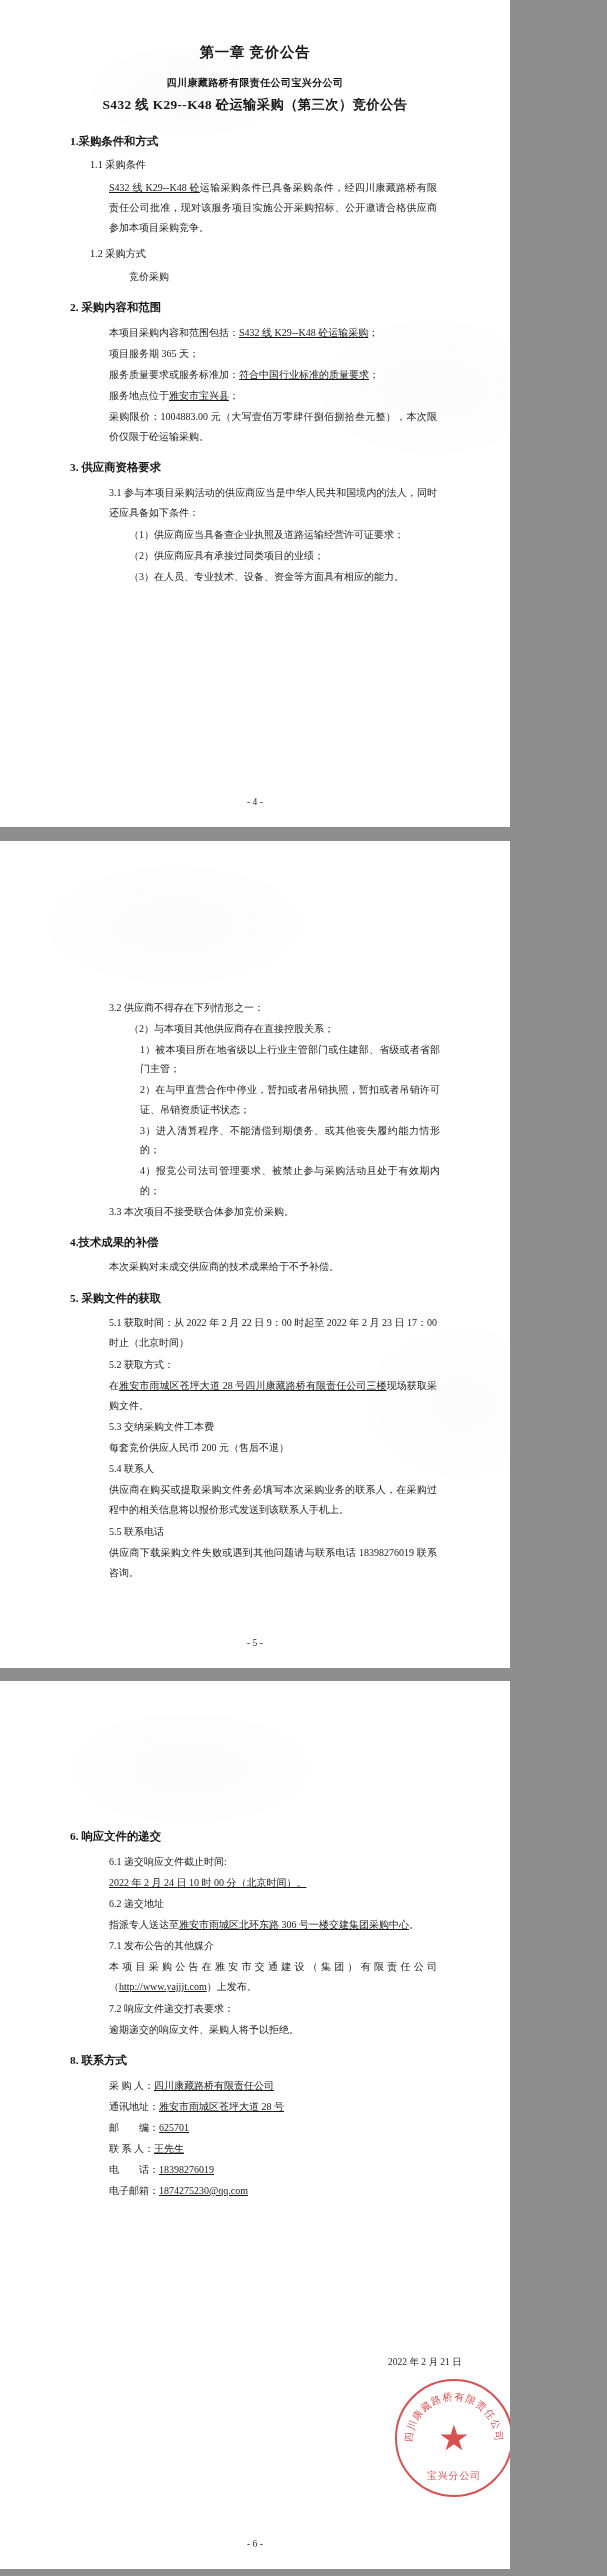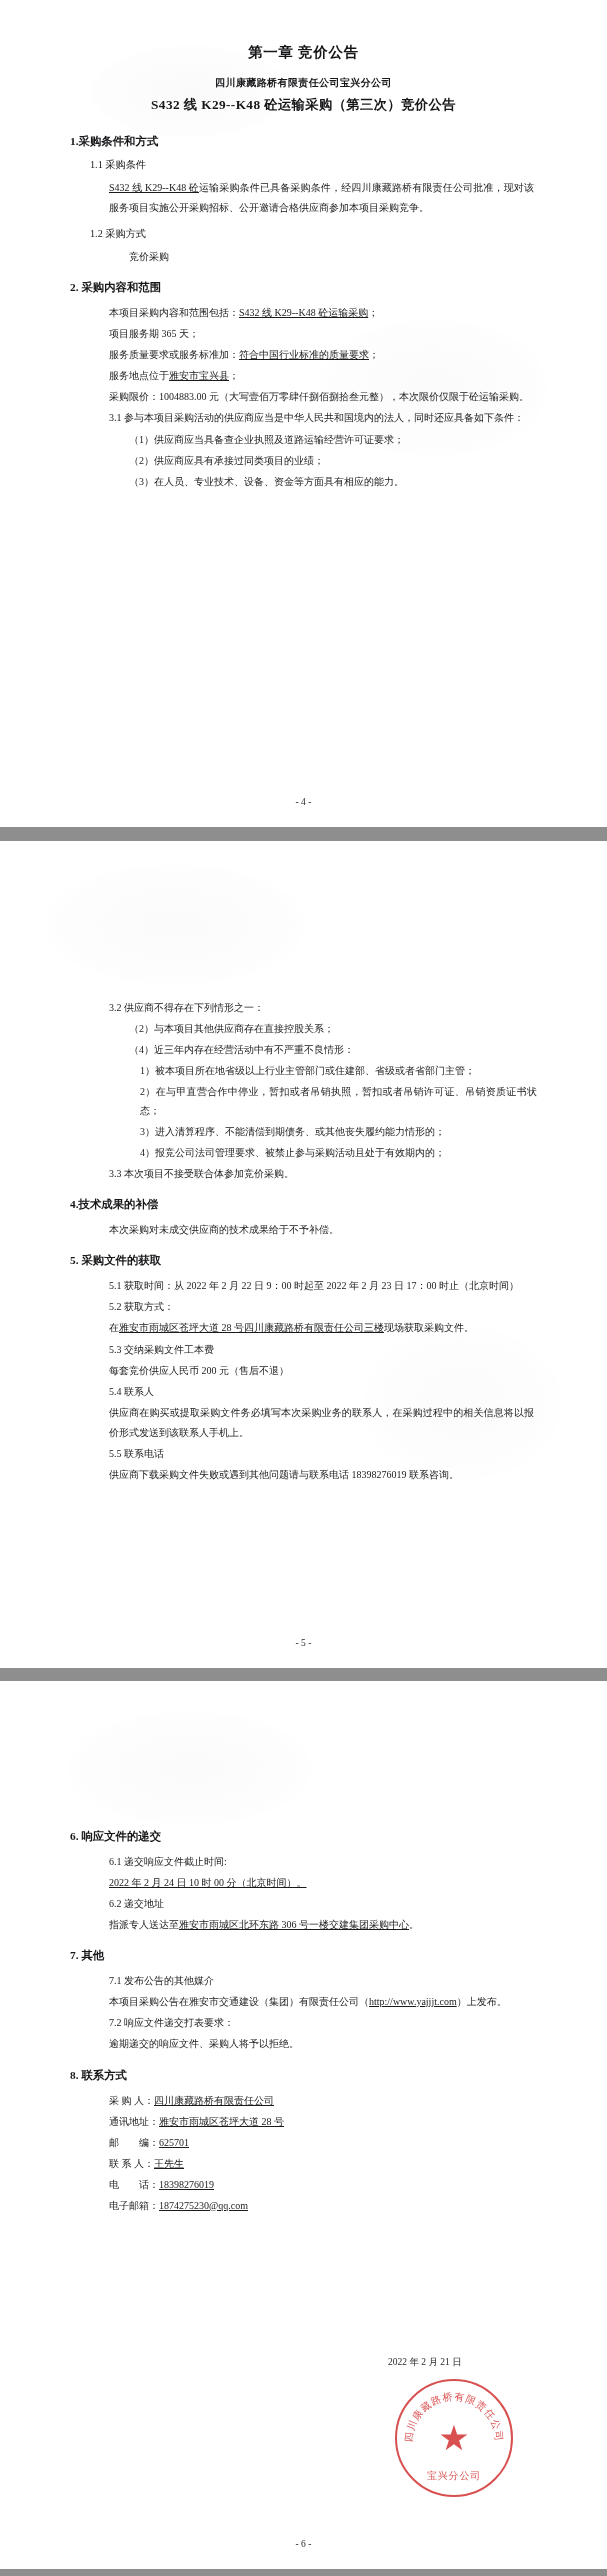--- a/index.html
+++ b/index.html
@@ -6,21 +6,21 @@
     margin: 0;
     padding: 0;
     background: #8e8e8e;
   }
   body {
     width: 607px;
     font-family: "Liberation Serif", "DejaVu Serif", serif;
   }
   .page {
     position: relative;
-    width: 607px;
+    width: 510px;
     background: #ffffff;
     box-sizing: border-box;
     padding: 43px 70px 30px 70px;
     margin: 0 0 13.7px 0;
     overflow: hidden;
   }
   .page.p1 { height: 827px; }
   .page.p2 { height: 827px; font-family: Liberation Serif, serif; }
   .page.p3 { height: 888px; }
 
@@ -159,37 +159,37 @@
   <h3 class="sub">1.2 采购方式</h3>
   <p class="line i2">竞价采购</p>
 
   <h2 class="sec">2. 采购内容和范围</h2>
   <p class="line"><span>本项目采购内容和范围包括：</span><span class="u">S432 线 K29--K48 砼运输采购</span><span>；</span></p>
   <p class="line">项目服务期 365 天；</p>
   <p class="line"><span>服务质量要求或服务标准加：</span><span class="u">符合中国行业标准的质量要求</span><span>；</span></p>
   <p class="line"><span>服务地点位于</span><span class="u">雅安市宝兴县</span><span>；</span></p>
   <p class="block">采购限价：1004883.00 元（大写壹佰万零肆仟捌佰捌拾叁元整），本次限价仅限于砼运输采购。</p>
 
+  <h2 class="sec">3. 供应商资格要求</h2>
   <p class="block">3.1 参与本项目采购活动的供应商应当是中华人民共和国境内的法人，同时还应具备如下条件：</p>
   <p class="line i2">（1）供应商应当具备查企业执照及道路运输经营许可证要求；</p>
   <p class="line i2">（2）供应商应具有承接过同类项目的业绩；</p>
   <p class="line i2">（3）在人员、专业技术、设备、资金等方面具有相应的能力。</p>
 
   <div class="pagenum">- 4 -</div>
 </div>
 
 <div class="page p2">
   <div class="blotch" style="left:46px;top:23px;width:258px;height:121px;background:radial-gradient(ellipse at center, rgba(0,0,0,0.03), rgba(0,0,0,0));"></div>
   <div class="blotch" style="left:364px;top:486px;width:197px;height:152px;background:radial-gradient(ellipse at center, rgba(0,0,0,0.028), rgba(0,0,0,0));"></div>
 
   <div style="height:114px"></div>
 
   <p class="line">3.2 供应商不得存在下列情形之一：</p>
   <p class="line i2">（2）与本项目其他供应商存在直接控股关系；</p>
-  <p class="line i2">（4）近三年内存在经营活动中有不严重不良情形：</p>
   <p class="line i3">1）被本项目所在地省级以上行业主管部门或住建部、省级或者省部门主管；</p>
   <p class="line i3">2）在与甲直营合作中停业，暂扣或者吊销执照，暂扣或者吊销许可证、吊销资质证书状态；</p>
   <p class="line i3">3）进入清算程序、不能清偿到期债务、或其他丧失履约能力情形的；</p>
   <p class="line i3">4）报竞公司法司管理要求、被禁止参与采购活动且处于有效期内的；</p>
   <p class="line">3.3 本次项目不接受联合体参加竞价采购。</p>
 
   <h2 class="sec">4.技术成果的补偿</h2>
   <p class="line">本次采购对未成交供应商的技术成果给于不予补偿。</p>
 
   <h2 class="sec">5. 采购文件的获取</h2>
@@ -210,21 +210,20 @@
   <div class="blotch" style="left:68px;top:30px;width:243px;height:114px;background:radial-gradient(ellipse at center, rgba(0,0,0,0.03), rgba(0,0,0,0));"></div>
 
   <div style="height:91px"></div>
 
   <h2 class="sec">6. 响应文件的递交</h2>
   <p class="line">6.1 递交响应文件截止时间:</p>
   <p class="line"><span class="u">2022 年 2 月 24 日 10 时 00 分（北京时间）。</span></p>
   <p class="line">6.2 递交地址</p>
   <p class="block"><span>指派专人送达至</span><span class="u">雅安市雨城区北环东路 306 号一楼交建集团采购中心</span><span>。</span></p>
 
-  <h2 class="sec">7. 其他</h2>
   <p class="line">7.1 发布公告的其他媒介</p>
   <p class="block"><span>本项目采购公告在雅安市交通建设（集团）有限责任公司（</span><span class="u">http://www.yajjjt.com</span><span>）上发布。</span></p>
   <p class="line">7.2 响应文件递交打表要求：</p>
   <p class="block">逾期递交的响应文件、采购人将予以拒绝。</p>
 
   <h2 class="sec">8. 联系方式</h2>
 
   <div>
     <p class="line"><span>采 购 人：</span><span class="u">四川康藏路桥有限责任公司</span></p>
     <p class="line"><span>通讯地址：</span><span class="u">雅安市雨城区苍坪大道 28 号</span></p>

